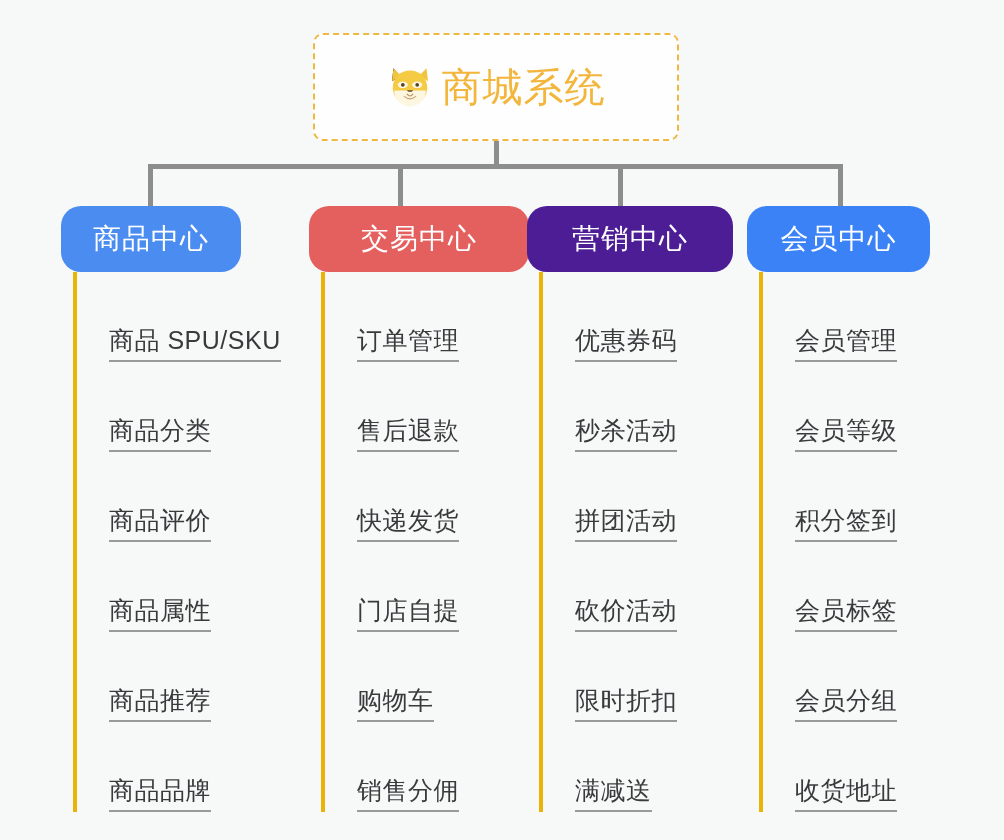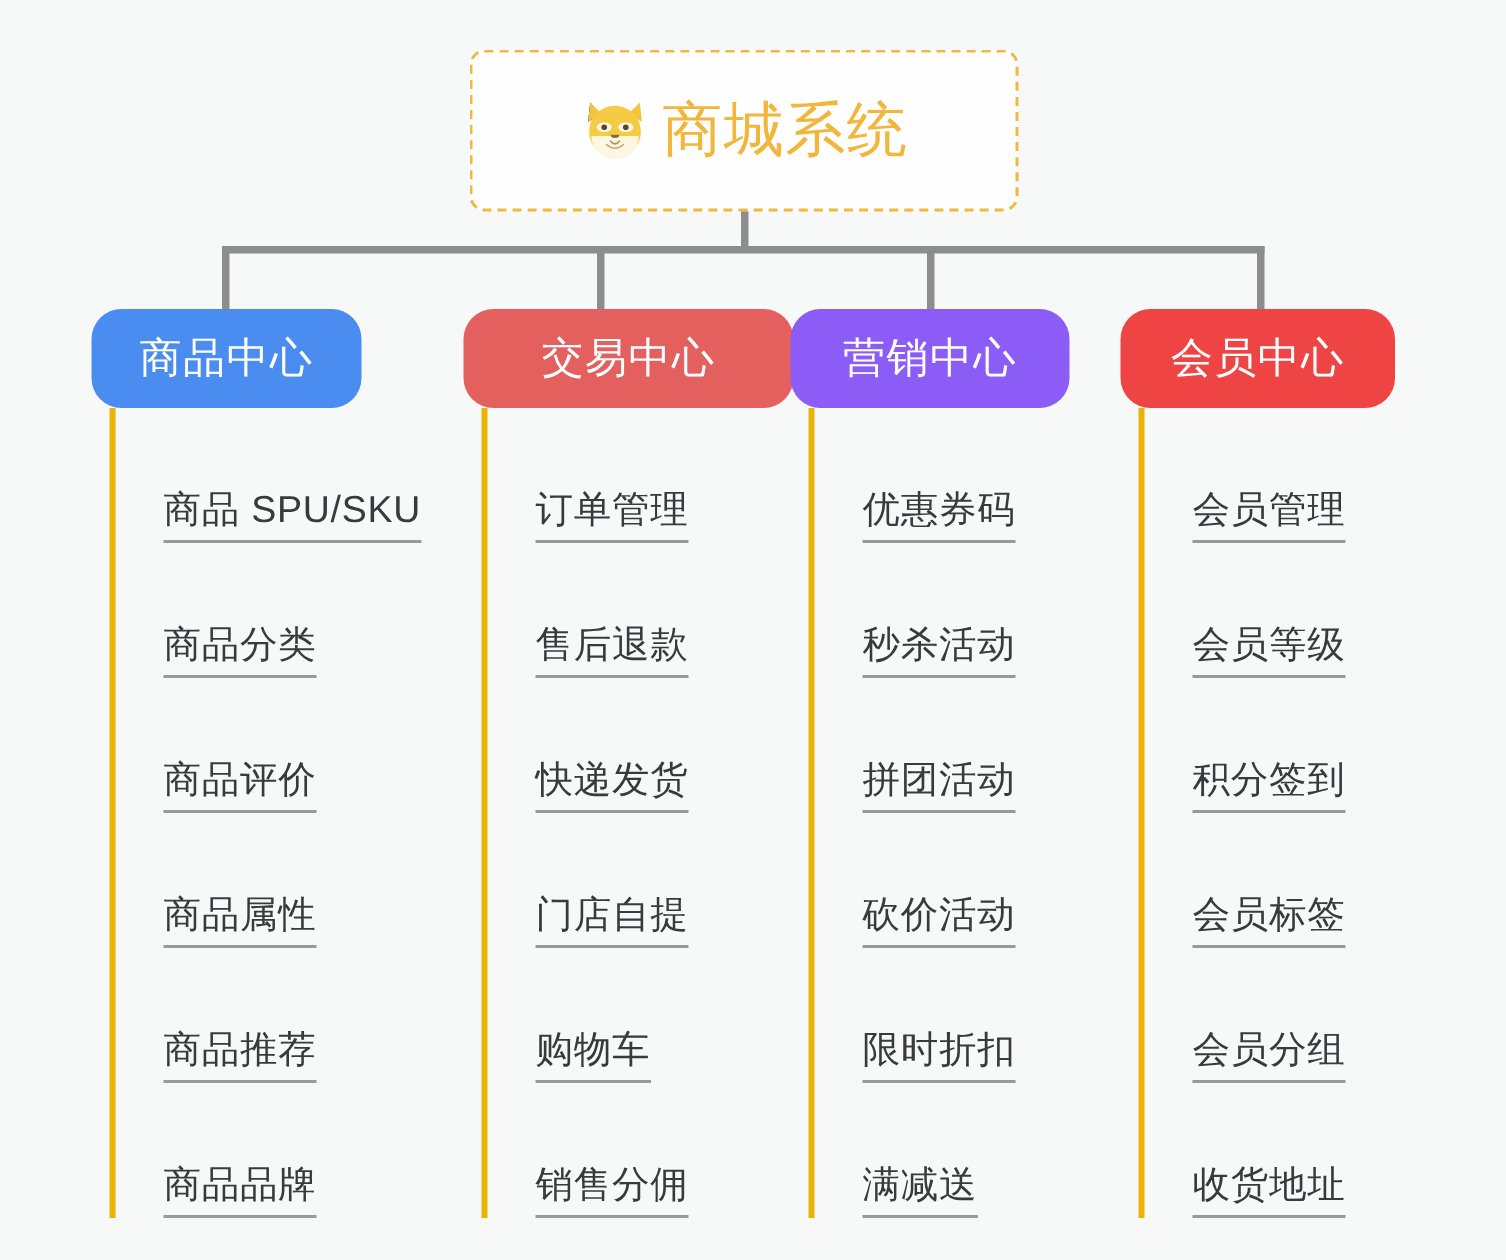--- a/index.html
+++ b/index.html
@@ -114,24 +114,24 @@
     white-space: nowrap;
     letter-spacing: 0.5px;
   }
 
   
   .branch-1 { left: 61px; }
   .branch-1 .branch-header { width: 180px; background: #4a8cf0; }
   .branch-2 { left: 309px; }
   .branch-2 .branch-header { width: 220px; background: #e4605e; }
   .branch-3 { left: 527px; }
-  .branch-3 .branch-header { width: 186px; background: #8b5cf6; }
+  .branch-3 .branch-header { width: 206px; background: #4c1d95; }
   .branch-4 { left: 747px; }
   .branch-4 .branch-header { width: 183px; background: #79c martinez; }
-  .branch-4 .branch-header { background: #ef4444; }
+  .branch-4 .branch-header { background: #3b82f6; }
 </style>
 </head>
 <body>
 
 <div id="mindmap">
 
   <div class="root-node">
     <svg class="root-emoji" viewBox="0 0 64 64">
       <path d="M9 6 L7 24 L18 17 Z" fill="#f2c council"></path>
       <path d="M9 6 L7 24 L19 16 Z" fill="#f2c33c"></path>

